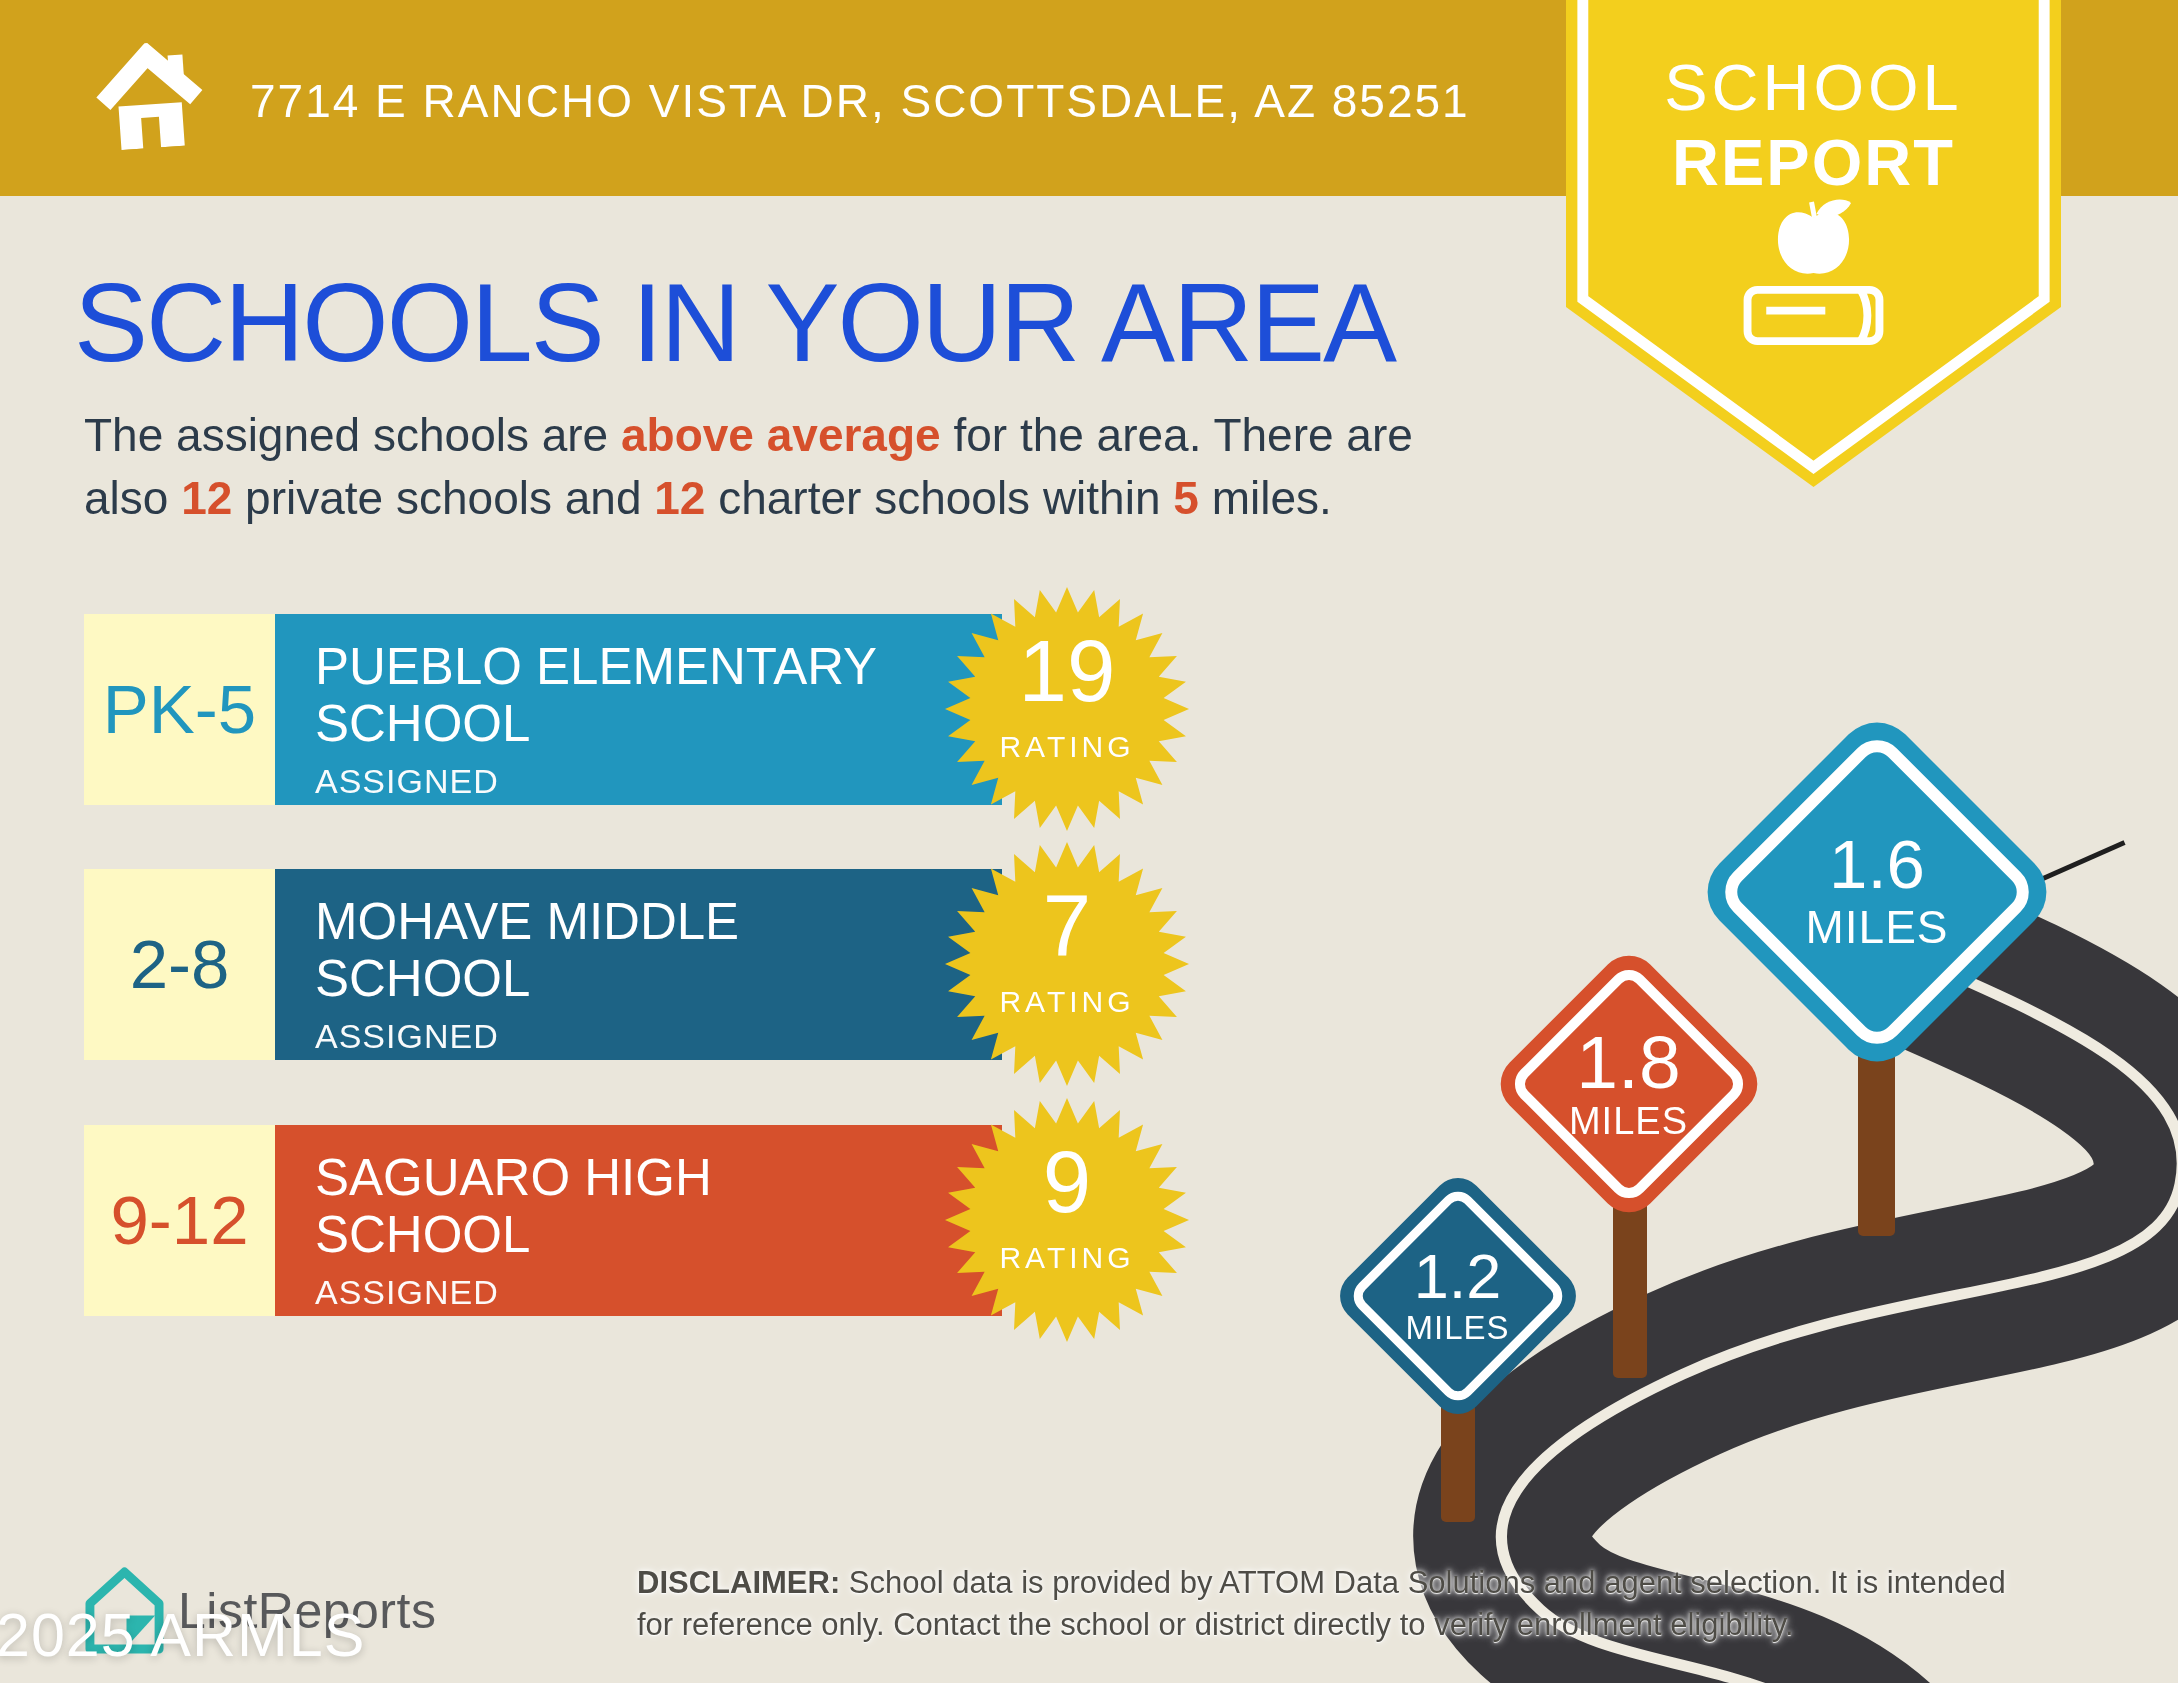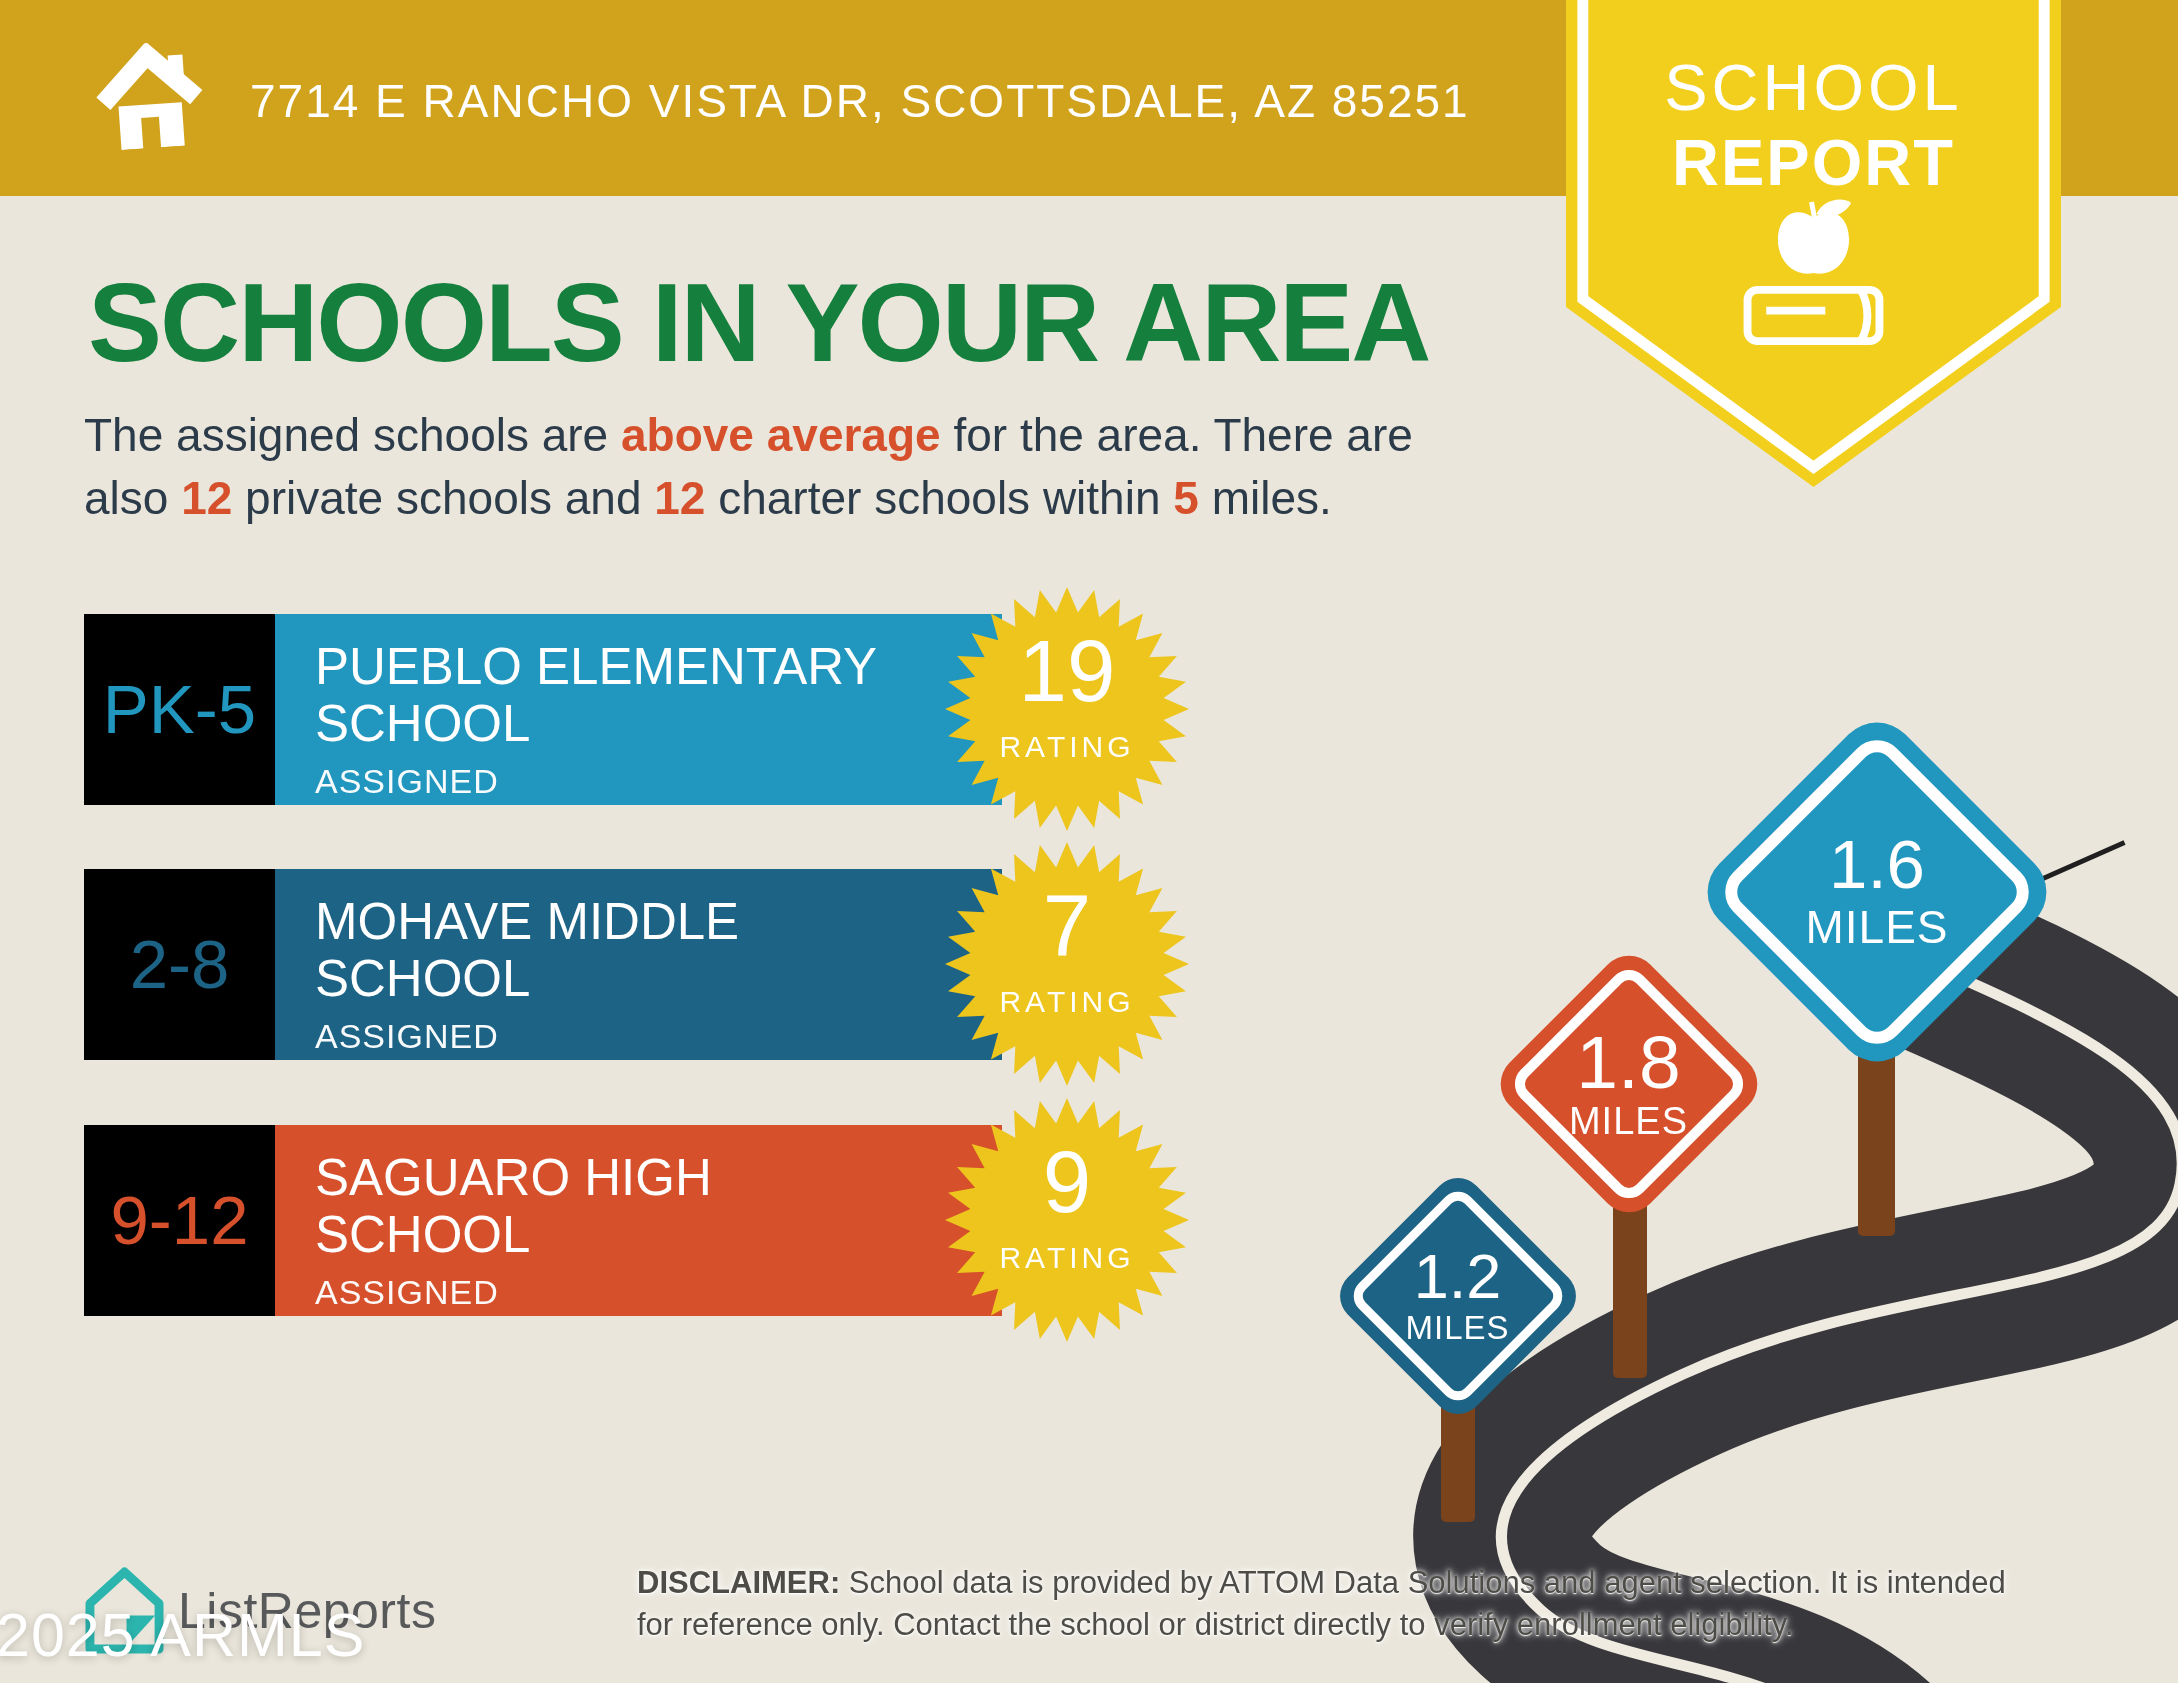--- a/index.html
+++ b/index.html
@@ -16,28 +16,28 @@
   
   .badge{position:absolute;left:1566px;top:0;width:495px;height:495px;z-index:5;}
   .badge svg.shape{position:absolute;left:0;top:0;}
   .badge .b1{position:absolute;left:0;top:50px;width:495px;text-align:center;color:#fff;
     font-size:65px;font-weight:400;letter-spacing:4px;}
   .badge .b2{position:absolute;left:0;top:125px;width:495px;text-align:center;color:#fff;
     font-size:65px;font-weight:700;letter-spacing:2px;}
   .badge .apple{position:absolute;left:176px;top:196px;}
   .badge .book{position:absolute;left:176px;top:285px;}
   
-  .h1{position:absolute;left:88px;top:259px;font-size:111px;font-weight:700;letter-spacing:-2px;
-      color:#15803d;z-index:3;white-space:nowrap;}
+  .h1{position:absolute;left:74px;top:259px;font-size:111px;font-weight:400;letter-spacing:-2px;
+      color:#1d4ed8;z-index:3;white-space:nowrap;}
   .intro{position:absolute;left:84px;top:404px;font-size:46px;line-height:63px;color:#2c3b4a;z-index:3;}
   .intro .hl{color:#d6502c;font-weight:700;}
   .intro div{white-space:pre;}
   
   .row{position:absolute;left:84px;height:191px;z-index:3;}
-  .grade-box{position:absolute;left:0;top:0;width:191px;height:191px;background:#000000;
+  .grade-box{position:absolute;left:0;top:0;width:191px;height:191px;background:#fef9c3;
     display:flex;align-items:center;justify-content:center;font-size:69px;}
   .bar{position:absolute;left:191px;top:0;width:727px;height:191px;color:#fff;padding:24px 0 0 40px;box-sizing:border-box;}
   .bar .nm{font-size:51px;line-height:57px;font-weight:400;}
   .bar .asg{font-size:34px;letter-spacing:1px;margin-top:10px;opacity:.97;}
   .c-elem{background:#2196be;} .t-elem{color:#2196be;}
   .c-mid{background:#1d6385;}  .t-mid{color:#1d6385;}
   .c-high{background:#d6502c;} .t-high{color:#d6502c;}
   .starburst{position:absolute;left:859px;top:-29px;width:248px;height:248px;}
   .starburst svg{position:absolute;left:0;top:0;}
   .starburst .num{position:absolute;left:0;top:40px;width:248px;text-align:center;color:#fff;

